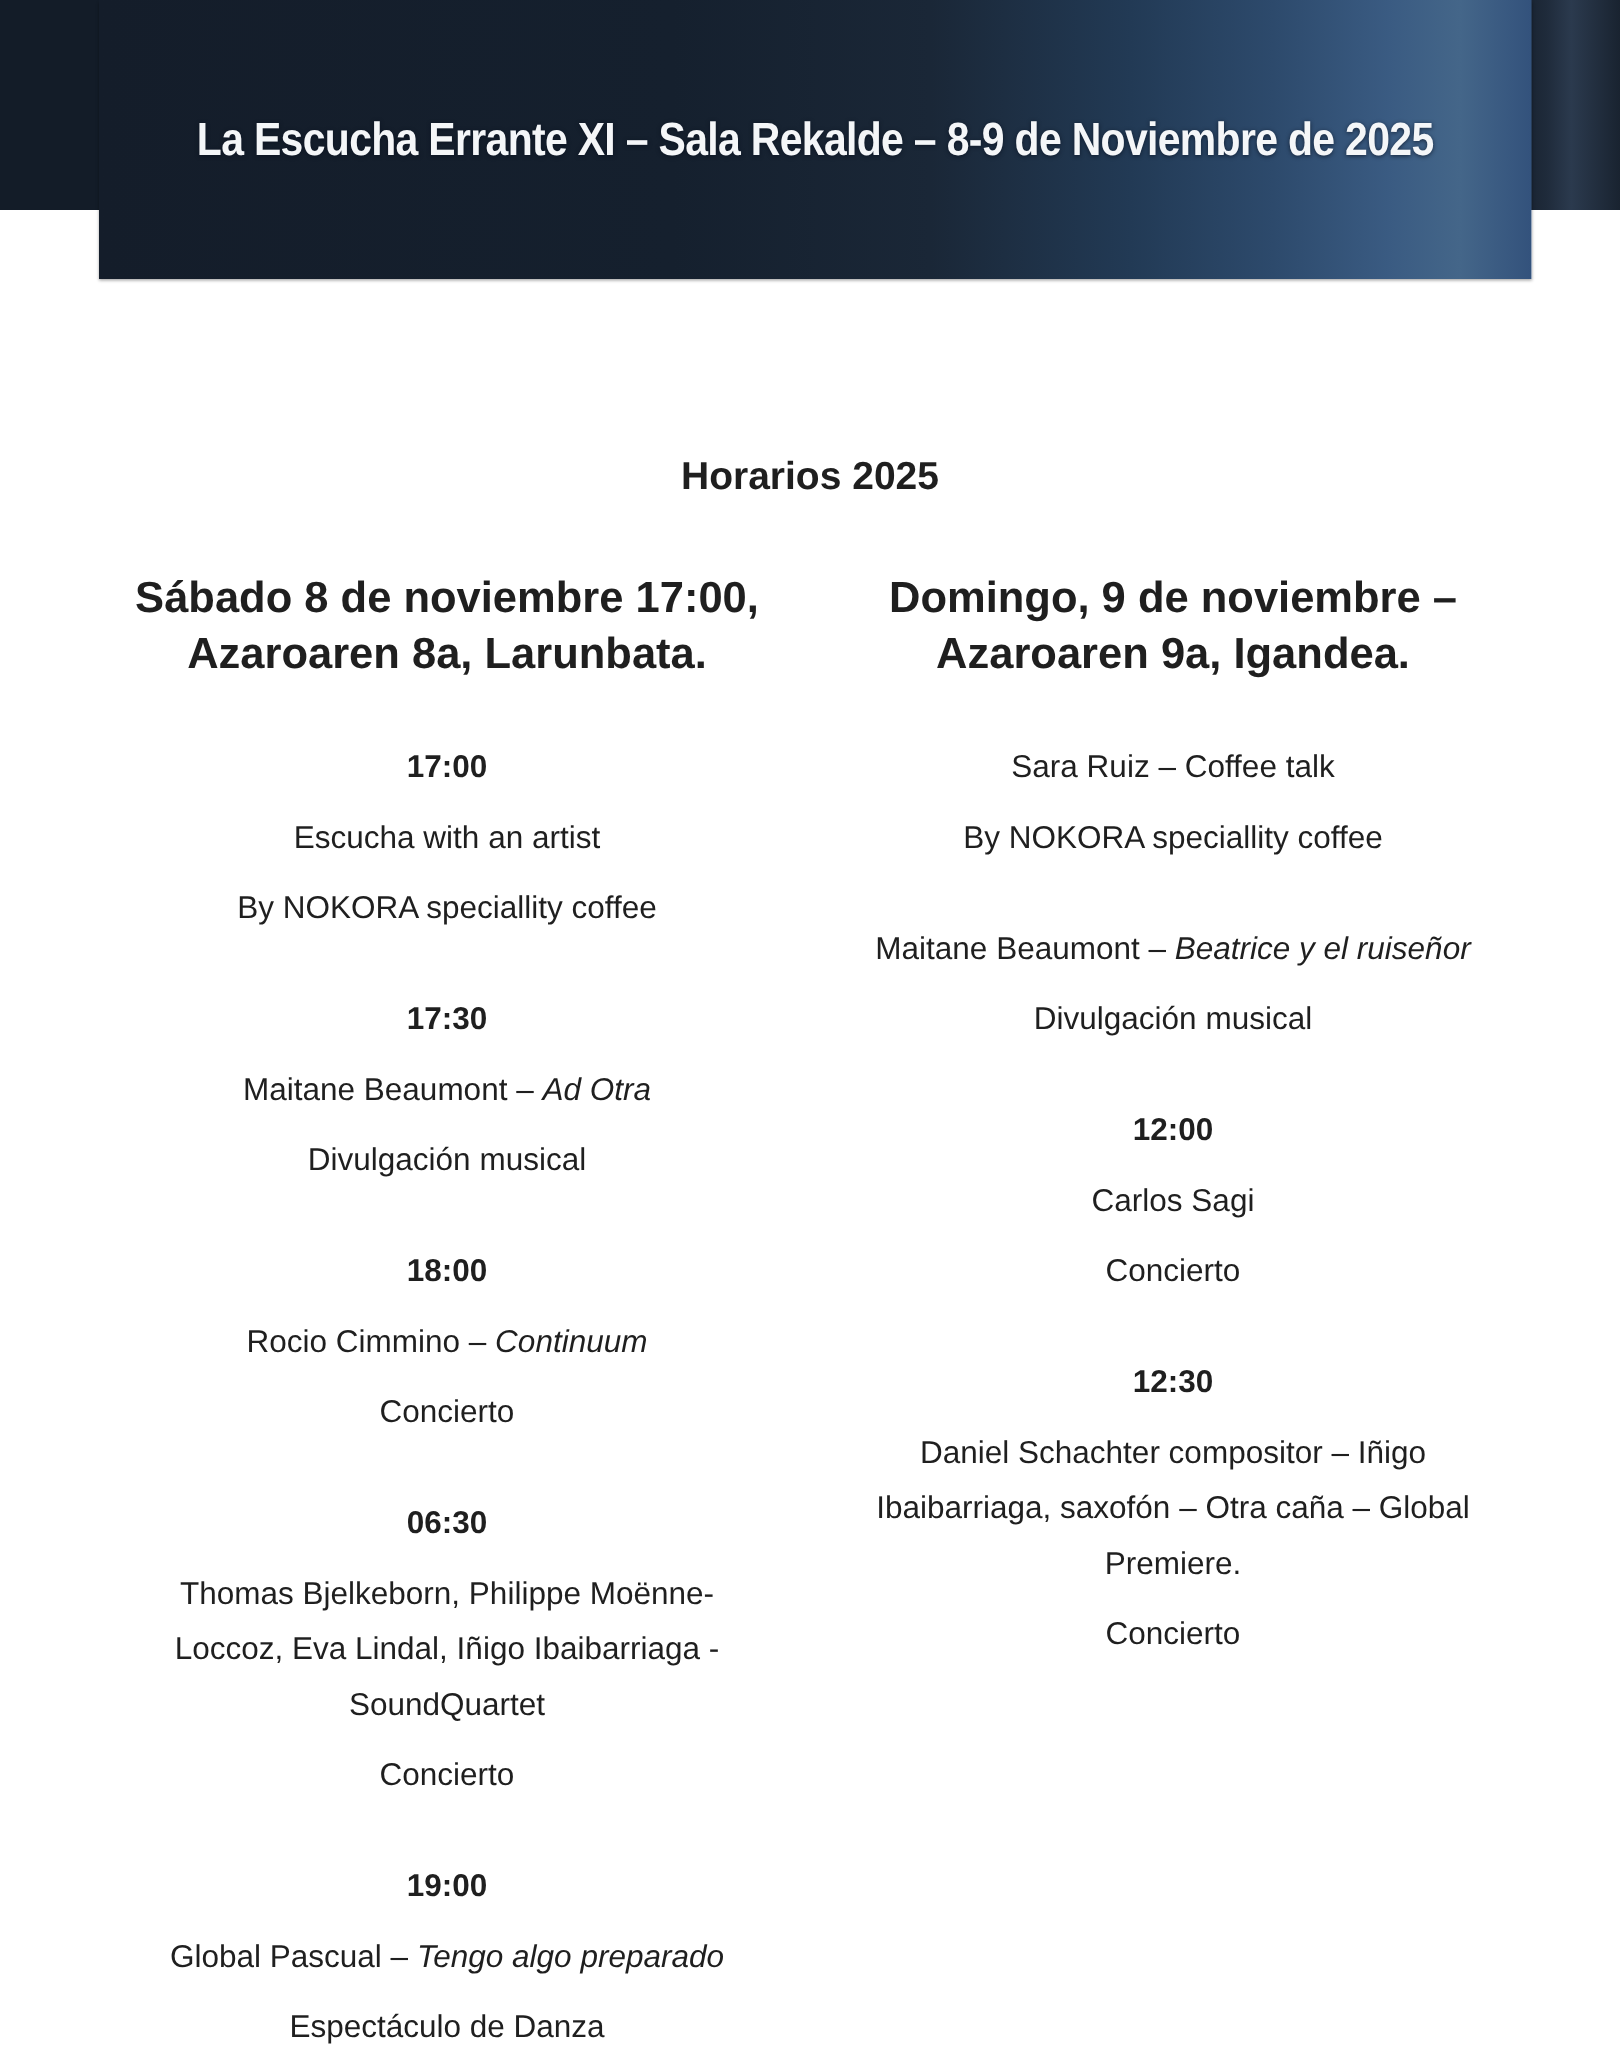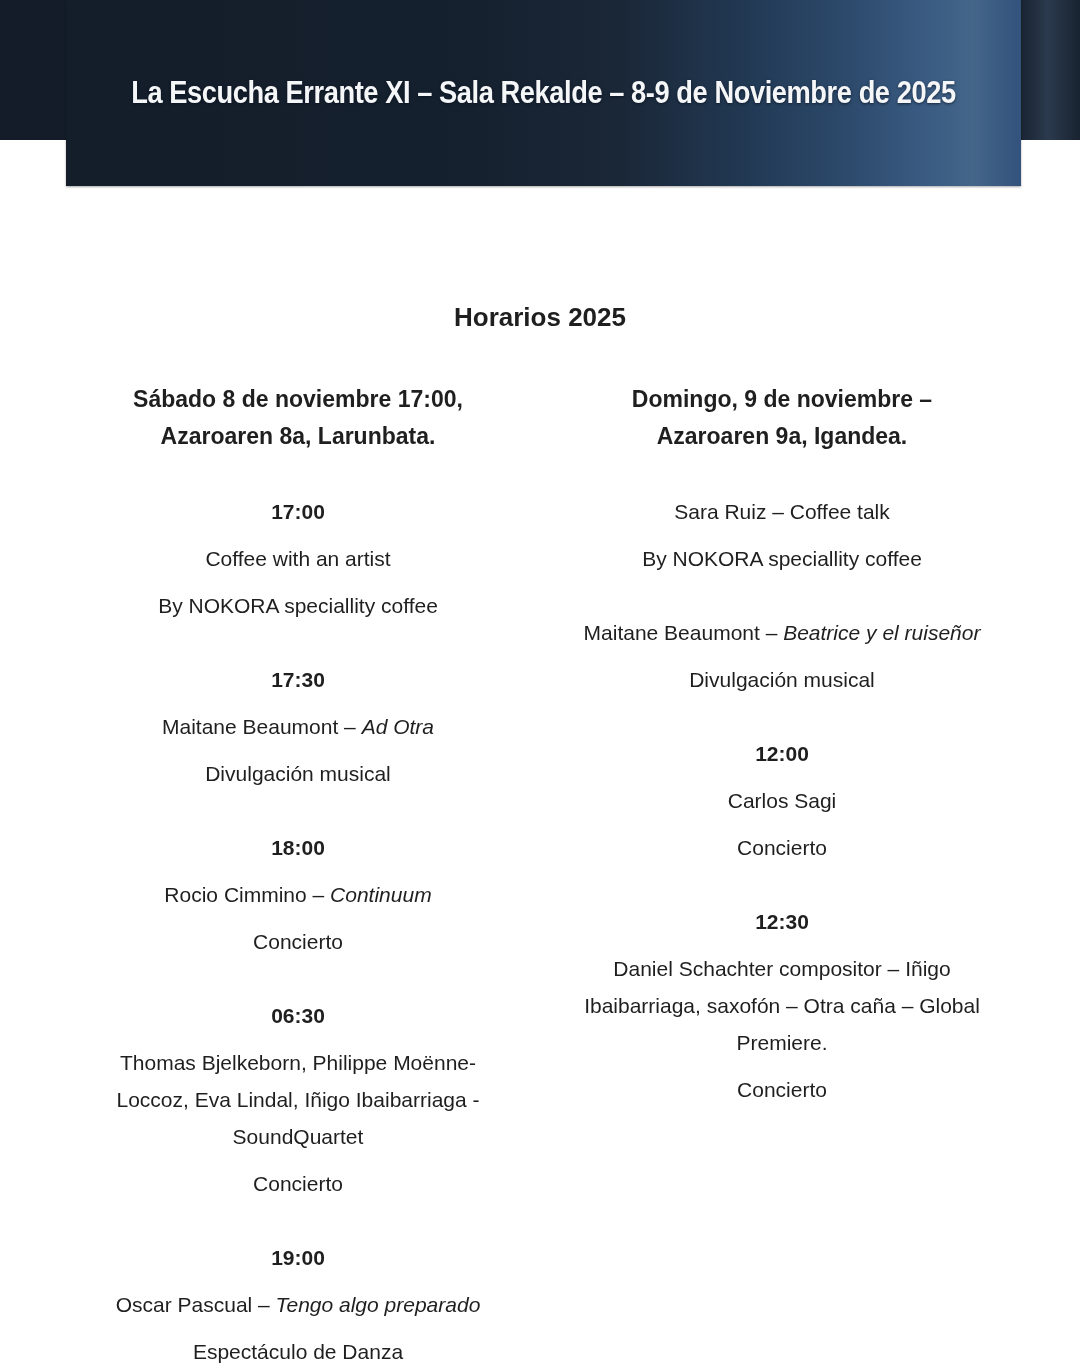--- a/index.html
+++ b/index.html
@@ -54,21 +54,21 @@
     font-weight: 700;
     text-align: center;
   }
   .columns {
     display: grid;
     grid-template-columns: 424px 424px;
     column-gap: 60px;
   }
   .day-heading {
     margin: 0;
-    font-size: 23px;
+    font-size: 29px;
     line-height: 37px;
     font-weight: 700;
     text-align: center;
     white-space: pre-line;
   }
   .event { margin-top: 37px; }
   .events .event:first-child { margin-top: 38px; }
   .event p {
     margin: 10px 0;
     font-size: 21px;
@@ -90,21 +90,21 @@
 
 <main>
   <h2 class="schedule-title">Horarios 2025</h2>
   <div class="columns" id="columns">
   <section class="day">
     <h3 class="day-heading">Sábado 8 de noviembre 17:00,
 Azaroaren 8a, Larunbata.</h3>
     <div class="events">
   <div class="event">
     <p class="time">17:00</p>
-    <p class="title"><span class="t-plain">Coffee with an artist</span><em class="t-italic"></em></p>
+    <p class="title"><span class="t-plain">Escucha with an artist</span><em class="t-italic"></em></p>
     <p class="detail">By NOKORA speciallity coffee</p>
   </div>
 
   <div class="event">
     <p class="time">17:30</p>
     <p class="title"><span class="t-plain">Maitane Beaumont – </span><em class="t-italic">Ad Otra</em></p>
     <p class="detail">Divulgación musical</p>
   </div>
 
   <div class="event">
@@ -116,21 +116,21 @@
   <div class="event">
     <p class="time">06:30</p>
     <p class="title"><span class="t-plain">Thomas Bjelkeborn, Philippe Moënne-
 Loccoz, Eva Lindal, Iñigo Ibaibarriaga -
 SoundQuartet</span><em class="t-italic"></em></p>
     <p class="detail">Concierto</p>
   </div>
 
   <div class="event">
     <p class="time">19:00</p>
-    <p class="title"><span class="t-plain">Oscar Pascual – </span><em class="t-italic">Tengo algo preparado</em></p>
+    <p class="title"><span class="t-plain">Global Pascual – </span><em class="t-italic">Tengo algo preparado</em></p>
     <p class="detail">Espectáculo de Danza</p>
   </div>
 </div>
   </section>
 
   <section class="day">
     <h3 class="day-heading">Domingo, 9 de noviembre –
 Azaroaren 9a, Igandea.</h3>
     <div class="events">
   <div class="event">

